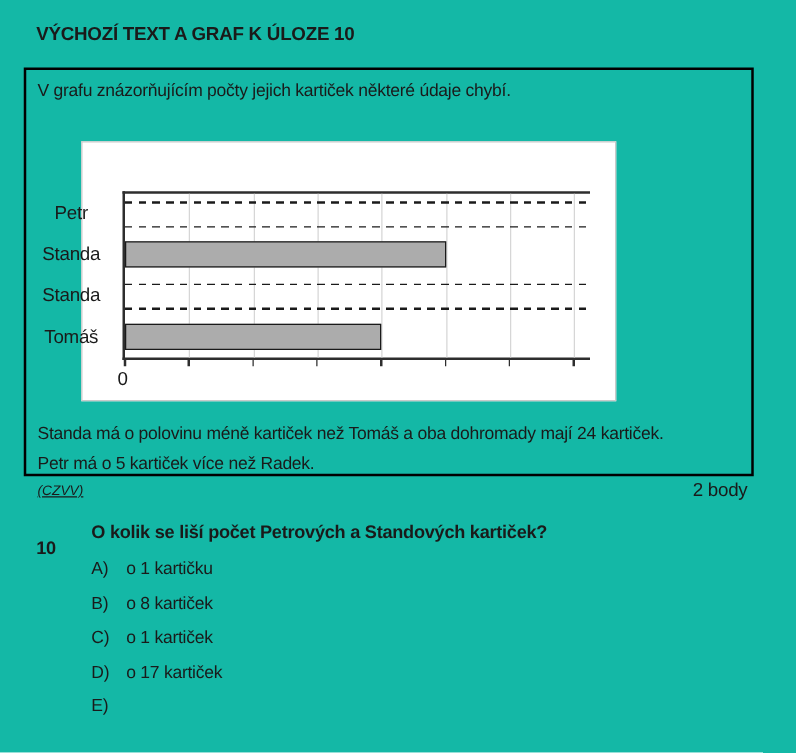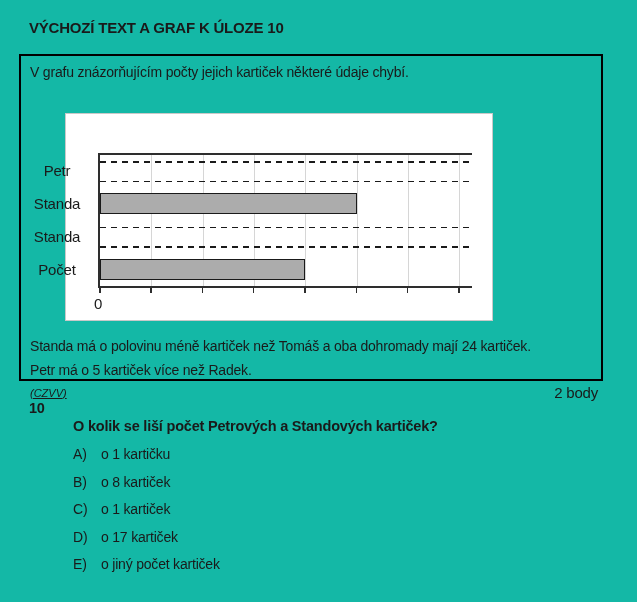--- a/index.html
+++ b/index.html
@@ -34,21 +34,21 @@
   .dash-line{position:absolute;left:0;right:0;height:1.5px;
     background:repeating-linear-gradient(90deg,var(--bar-border) 0 6px,transparent 6px 11px);}
   .cat-label{position:absolute;left:-42px;width:66px;text-align:center;font-size:15px;line-height:18px;}
   .zero-label{position:absolute;left:23px;top:181px;width:18px;text-align:center;font-size:15px;}
 
   .note{position:absolute;left:9px;top:278px;font-size:14px;line-height:24px;}
 
   .source{position:absolute;left:30px;top:387px;font-size:11px;font-style:italic;letter-spacing:0;text-decoration:underline;}
   .points{position:absolute;right:39px;top:384px;font-size:15px;font-weight:normal;}
 
-  .q-number{position:absolute;left:29px;top:400px;font-size:14.5px;font-weight:bold;}
+  .q-number{position:absolute;left:29px;top:431px;font-size:14.5px;font-weight:bold;}
   .q-text{position:absolute;left:73px;top:418px;font-size:14.5px;font-weight:bold;}
 
   .options{position:absolute;left:73px;top:445px;}
   .opt-row{display:flex;margin-bottom:9.5px;font-size:14px;line-height:18px;}
   .opt-letter{width:28px;}
   .opt-text{}
 </style>
 </head>
 <body>
 
@@ -90,21 +90,21 @@
             <div class="dash-line" style="bottom: 5.6px;"></div>
           </div>
           <div class="bar-row" style="top: 98.25px; height: 32.75px;">
             <div class="bar" style="width: 55.1724%;"></div>
           </div>
         </div>
       <div class="zero-label">0</div>
     <div class="cat-label" style="top: 48.375px;">Petr</div>
         <div class="cat-label" style="top: 81.125px;">Standa</div>
         <div class="cat-label" style="top: 113.875px;">Standa</div>
-        <div class="cat-label" style="top: 146.625px;">Počet</div>
+        <div class="cat-label" style="top: 146.625px;">Tomáš</div>
       </div>
 
     <div class="note">
       <div>Standa má o polovinu méně kartiček než Tomáš a oba dohromady mají 24 kartiček.</div>
       <div>Petr má o 5 kartiček více než Radek.</div>
     </div>
   </div>
 
   <div class="source">(CZVV)</div>
   <div class="points">2 body</div>
@@ -124,17 +124,16 @@
       <div class="opt-row">
         <span class="opt-letter">C)</span>
         <span class="opt-text">o 1 kartiček</span>
       </div>
       <div class="opt-row">
         <span class="opt-letter">D)</span>
         <span class="opt-text">o 17 kartiček</span>
       </div>
       <div class="opt-row">
         <span class="opt-letter">E)</span>
-        <span class="opt-text">o jiný počet kartiček</span>
       </div>
     </div>
 
 </div>
 
 </body></html>

